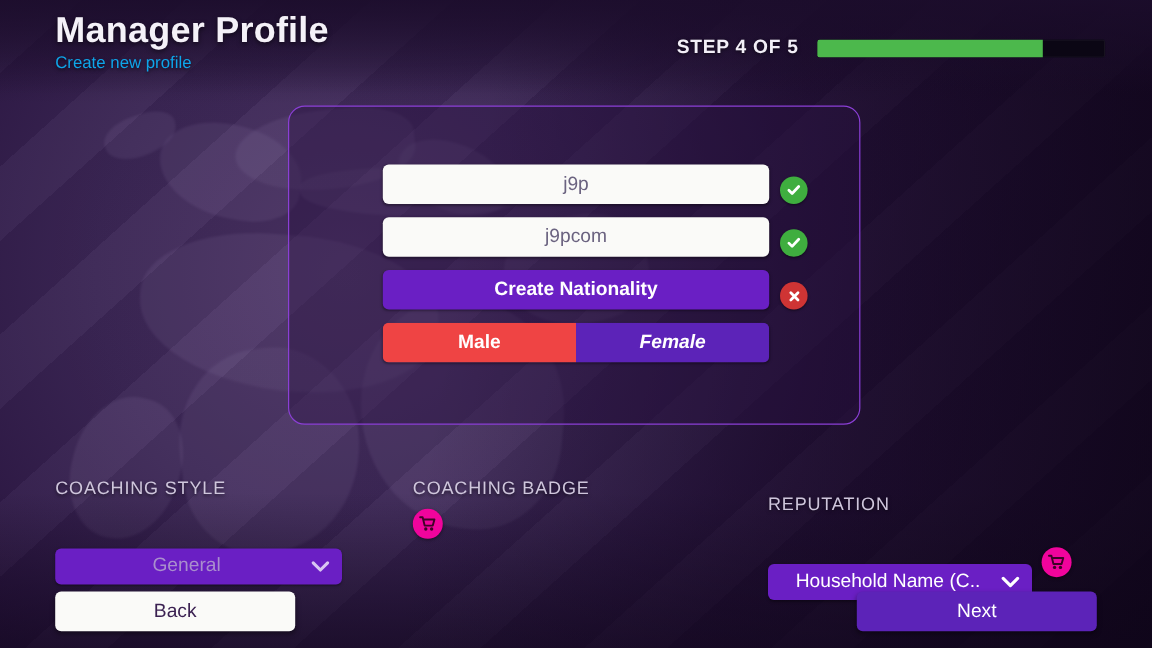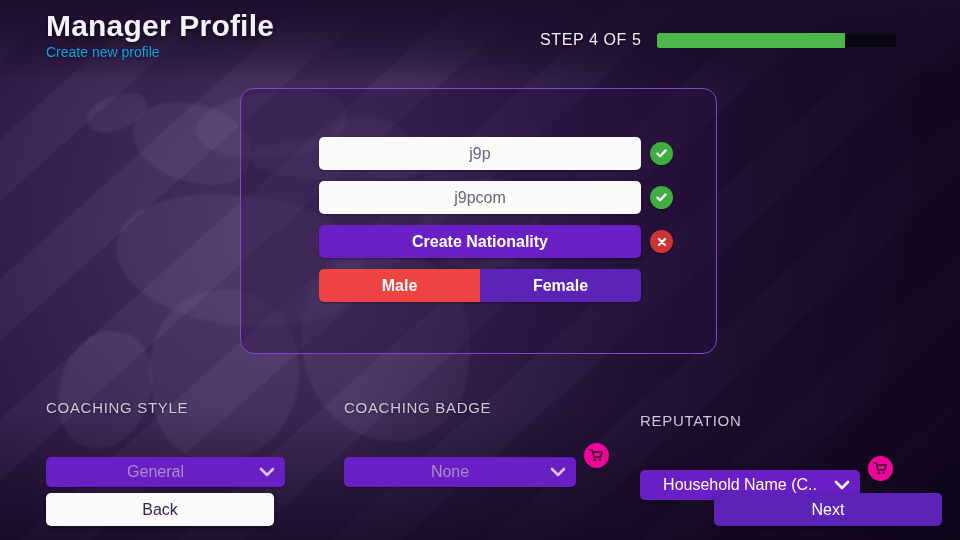--- a/index.html
+++ b/index.html
@@ -64,23 +64,24 @@
   .subtitle {
     font-size: 14px; color: #0ea5e9; margin-top: 2px;
     text-shadow: 0 1px 3px rgba(0,0,0,.55);
   }
 
   .step-wrap {
     position: absolute; top: 31px; left: 540px;
     display: flex; align-items: center; gap: 16px;
   }
   .step-label {
-    font-size: 16px; font-weight: normal; color: #f2eef7;
+    font-size: 16px; font-weight: bold; color: #f2eef7;
     letter-spacing: .6px;
     text-shadow: 0 1px 3px rgba(0,0,0,.6);
+    margin-left: 24px;
   }
   .progress-track {
     width: 240px; height: 15px;
     background: #0b0614;
     border-radius: 2px;
     overflow: hidden;
     box-shadow: inset 0 0 0 1px rgba(255,255,255,.05);
   }
   .progress-fill {
     height: 100%;
@@ -97,21 +98,21 @@
     border-radius: 14px;
     background: rgba(40,16,64,0.42);
     box-sizing: border-box;
   }
   .panel-inner {
     position: absolute;
     left: 78px; top: 48px;
     display: flex; flex-direction: column; gap: 11px;
   }
 
-  .field-row { display: flex; align-items: center; gap: 9px; }
+  .field-row { display: flex; align-items: flex-end; gap: 9px; }
 
   .text-input {
     width: 322px; height: 33px;
     background: #fafaf8;
     border: none; border-radius: 5px;
     color: #6b6380;
     font-family: "Liberation Sans", sans-serif;
     font-size: 16px;
     text-align: center;
     box-sizing: border-box;
@@ -146,21 +147,21 @@
     display: flex; border-radius: 5px; overflow: hidden;
     box-shadow: 0 1px 2px rgba(0,0,0,.35);
   }
   .segment > div {
     flex: 1 1 50%;
     display: flex; align-items: center; justify-content: center;
     font-size: 16px; font-weight: bold; color: #ffffff;
     cursor: pointer;
   }
   .seg-active { background: #ef4444; }
-  .seg-idle { background: #5c23b8; }
+  .seg-idle { background: #5c23b8; font-style: italic; }
 
   
   .opt-group { position: absolute; }
   .opt-label {
     font-size: 15px; color: #cfc6dc;
     letter-spacing: .7px;
     text-shadow: 0 1px 3px rgba(0,0,0,.5);
     margin-bottom: 8px;
   }
   .opt-row { display: flex; align-items: center; gap: 8px; }
@@ -186,21 +187,21 @@
     background: #f0049c;
     display: flex; align-items: center; justify-content: center;
     box-shadow: 0 1px 3px rgba(0,0,0,.45);
     flex: 0 0 auto;
     cursor: pointer;
   }
 
   
   .btn-back, .btn-next {
     position: absolute;
-    width: 228px; height: 33px;
+    width: 200px; height: 33px;
     border: none; border-radius: 5px;
     font-family: "Liberation Sans", sans-serif;
     font-size: 16px;
     cursor: pointer;
     box-shadow: 0 2px 4px rgba(0,0,0,.4);
   }
   .btn-back { left: 46px; top: 493px; background: #fafaf8; color: #3b2152; }
   .btn-next { left: 714px; top: 493px; background: #5c23b8; color: #ffffff; }
 </style>
 </head>
@@ -285,26 +286,20 @@
         <svg class="chev" width="16" height="10" viewBox="0 0 16 10">
             <path d="M2 2 L8 8 L14 2" stroke="#d8c6f2" stroke-width="2.6" fill="none" stroke-linecap="round" stroke-linejoin="round"></path>
           </svg>
       </div>
     </div>
   </div>
 
   <div class="opt-group" style="left:344px; top:399px;">
     <div class="opt-label">COACHING BADGE</div>
     <div class="opt-row">
-      <div class="dropdown" style="width:232px;">
-        <span class="dd-value dd-dim">None</span>
-        <svg class="chev" width="16" height="10" viewBox="0 0 16 10">
-            <path d="M2 2 L8 8 L14 2" stroke="#d8c6f2" stroke-width="2.6" fill="none" stroke-linecap="round" stroke-linejoin="round"></path>
-          </svg>
-      </div>
       <div class="cart">
         <svg width="15" height="15" viewBox="0 0 16 16">
           <path d="M1.2 2.2 H3.4 L5.2 9.6 H12.4 L13.9 4.2 H4.0" stroke="#3d0226" stroke-width="1.7" fill="none" stroke-linecap="round" stroke-linejoin="round"></path>
           <circle cx="6.2" cy="12.6" r="1.5" fill="#3d0226"></circle>
           <circle cx="11.4" cy="12.6" r="1.5" fill="#3d0226"></circle>
         </svg>
       </div>
     </div>
   </div>
 

